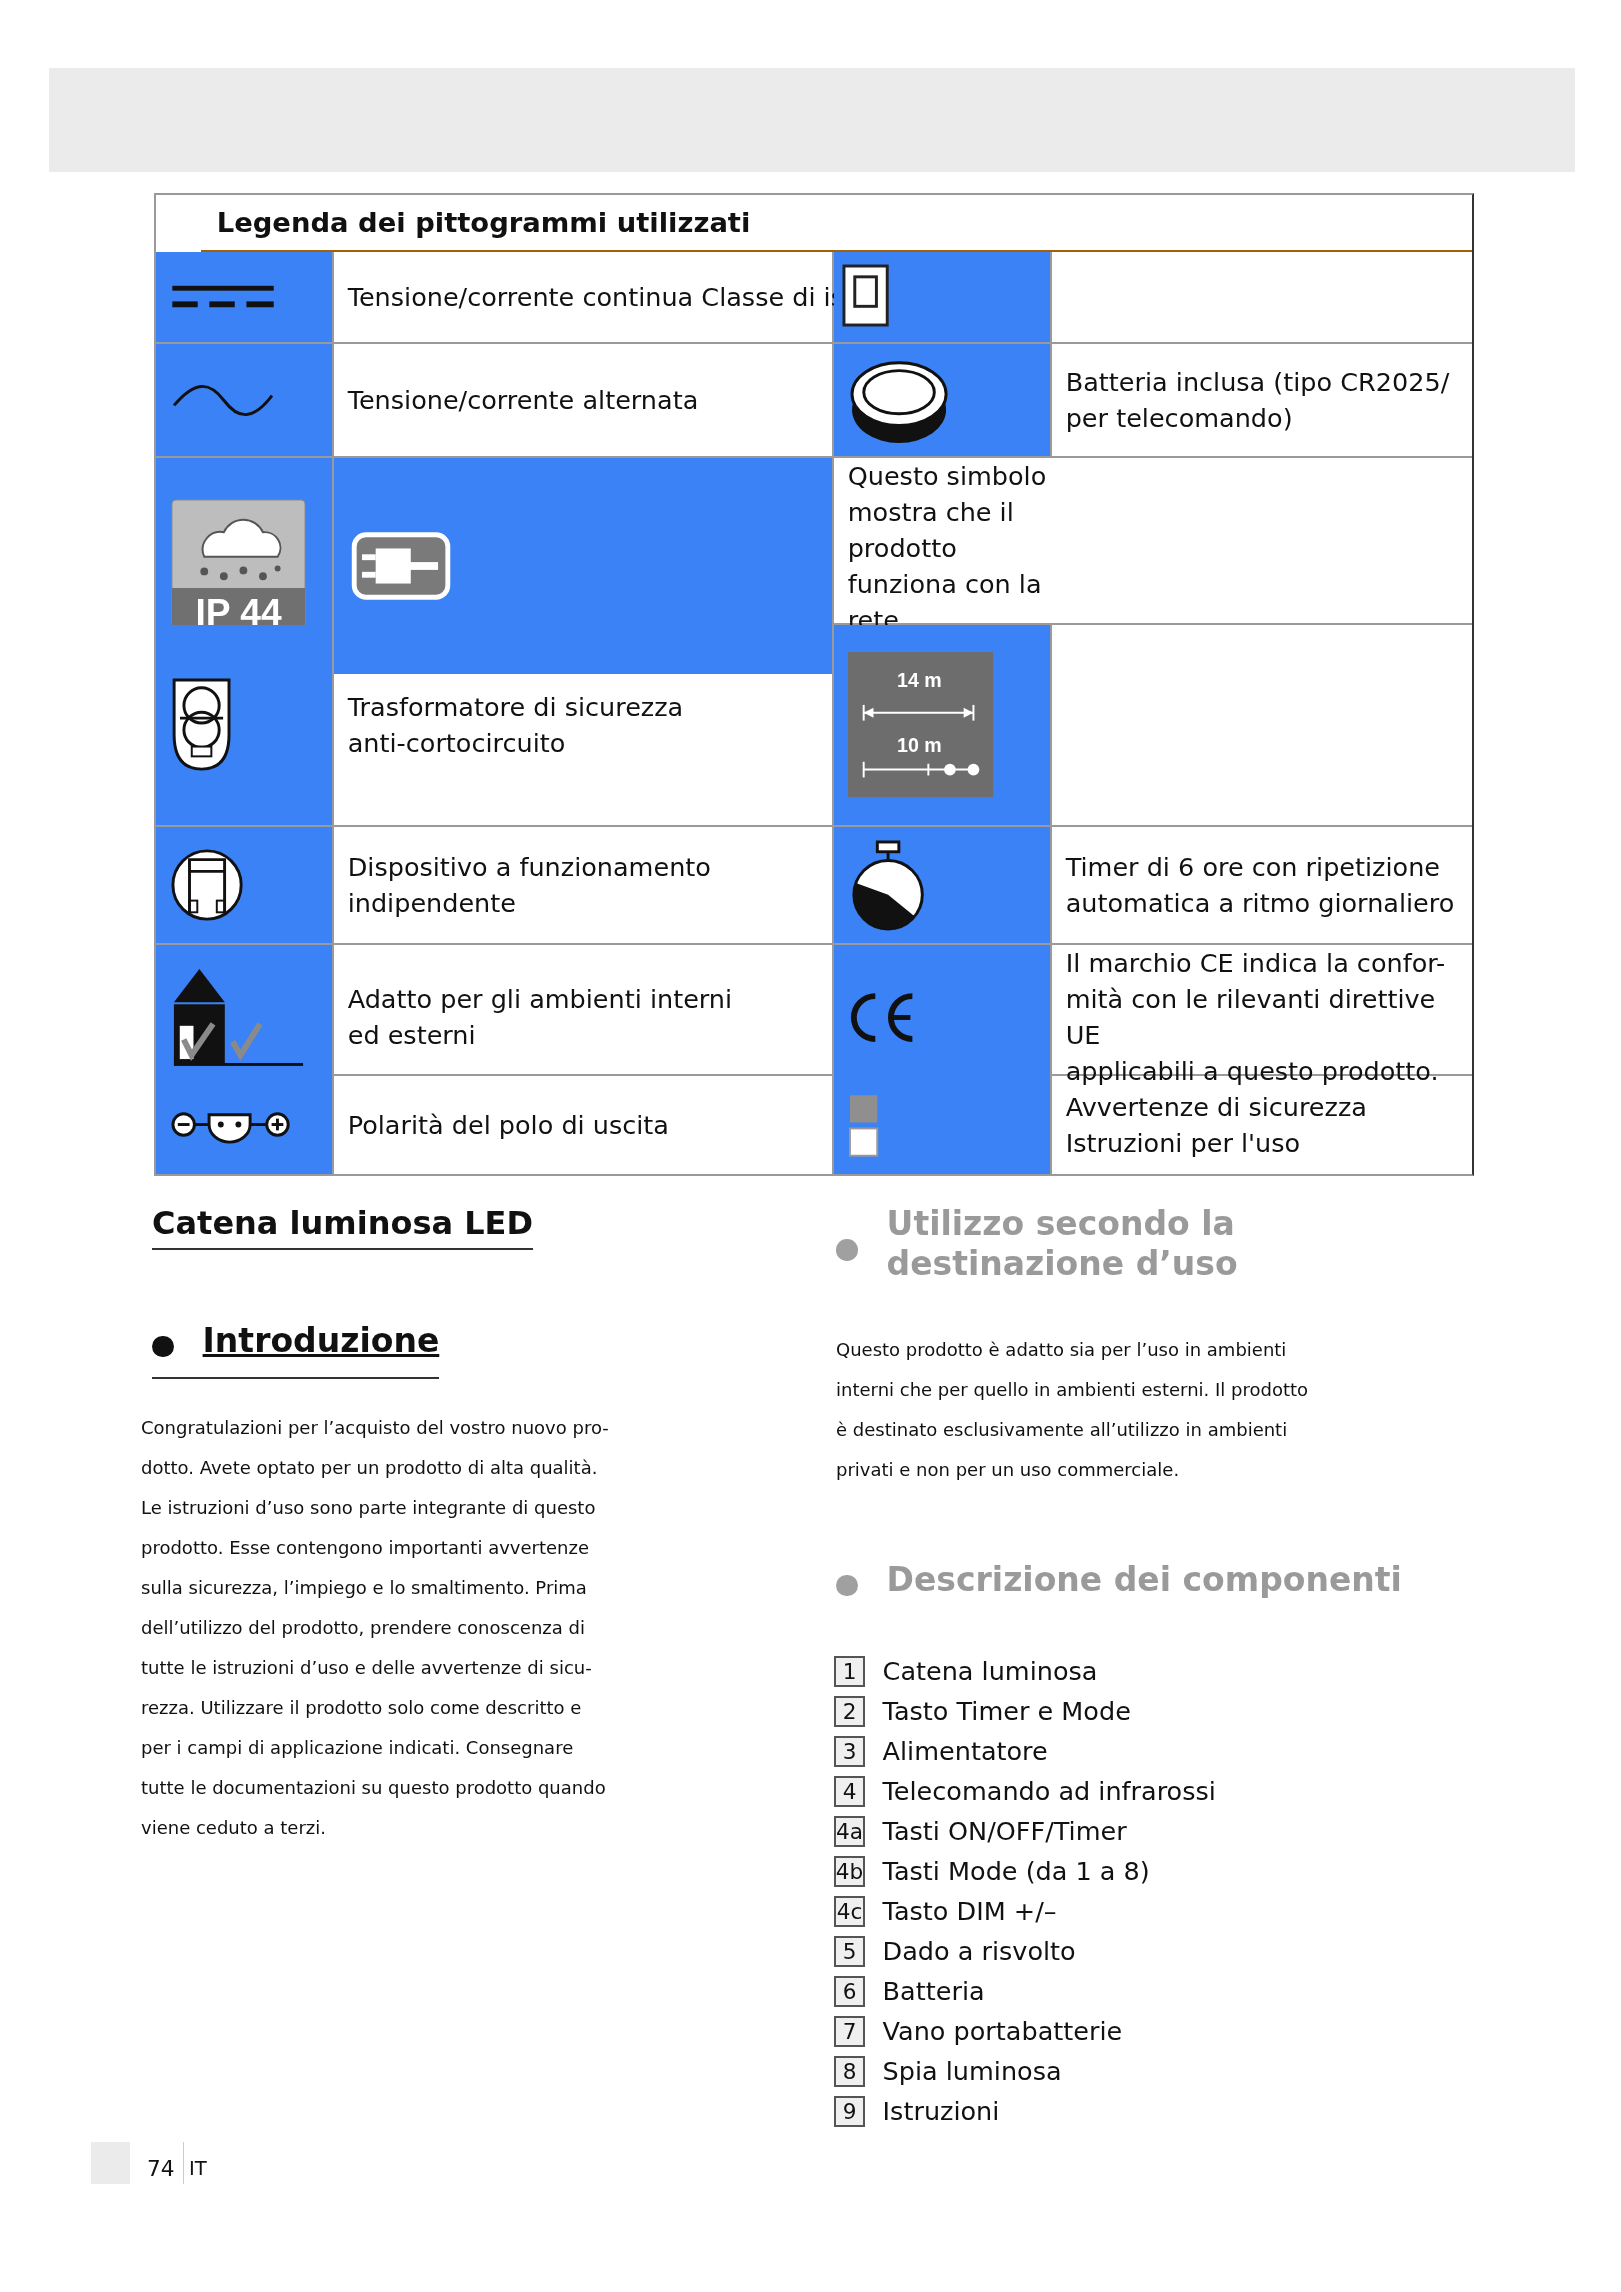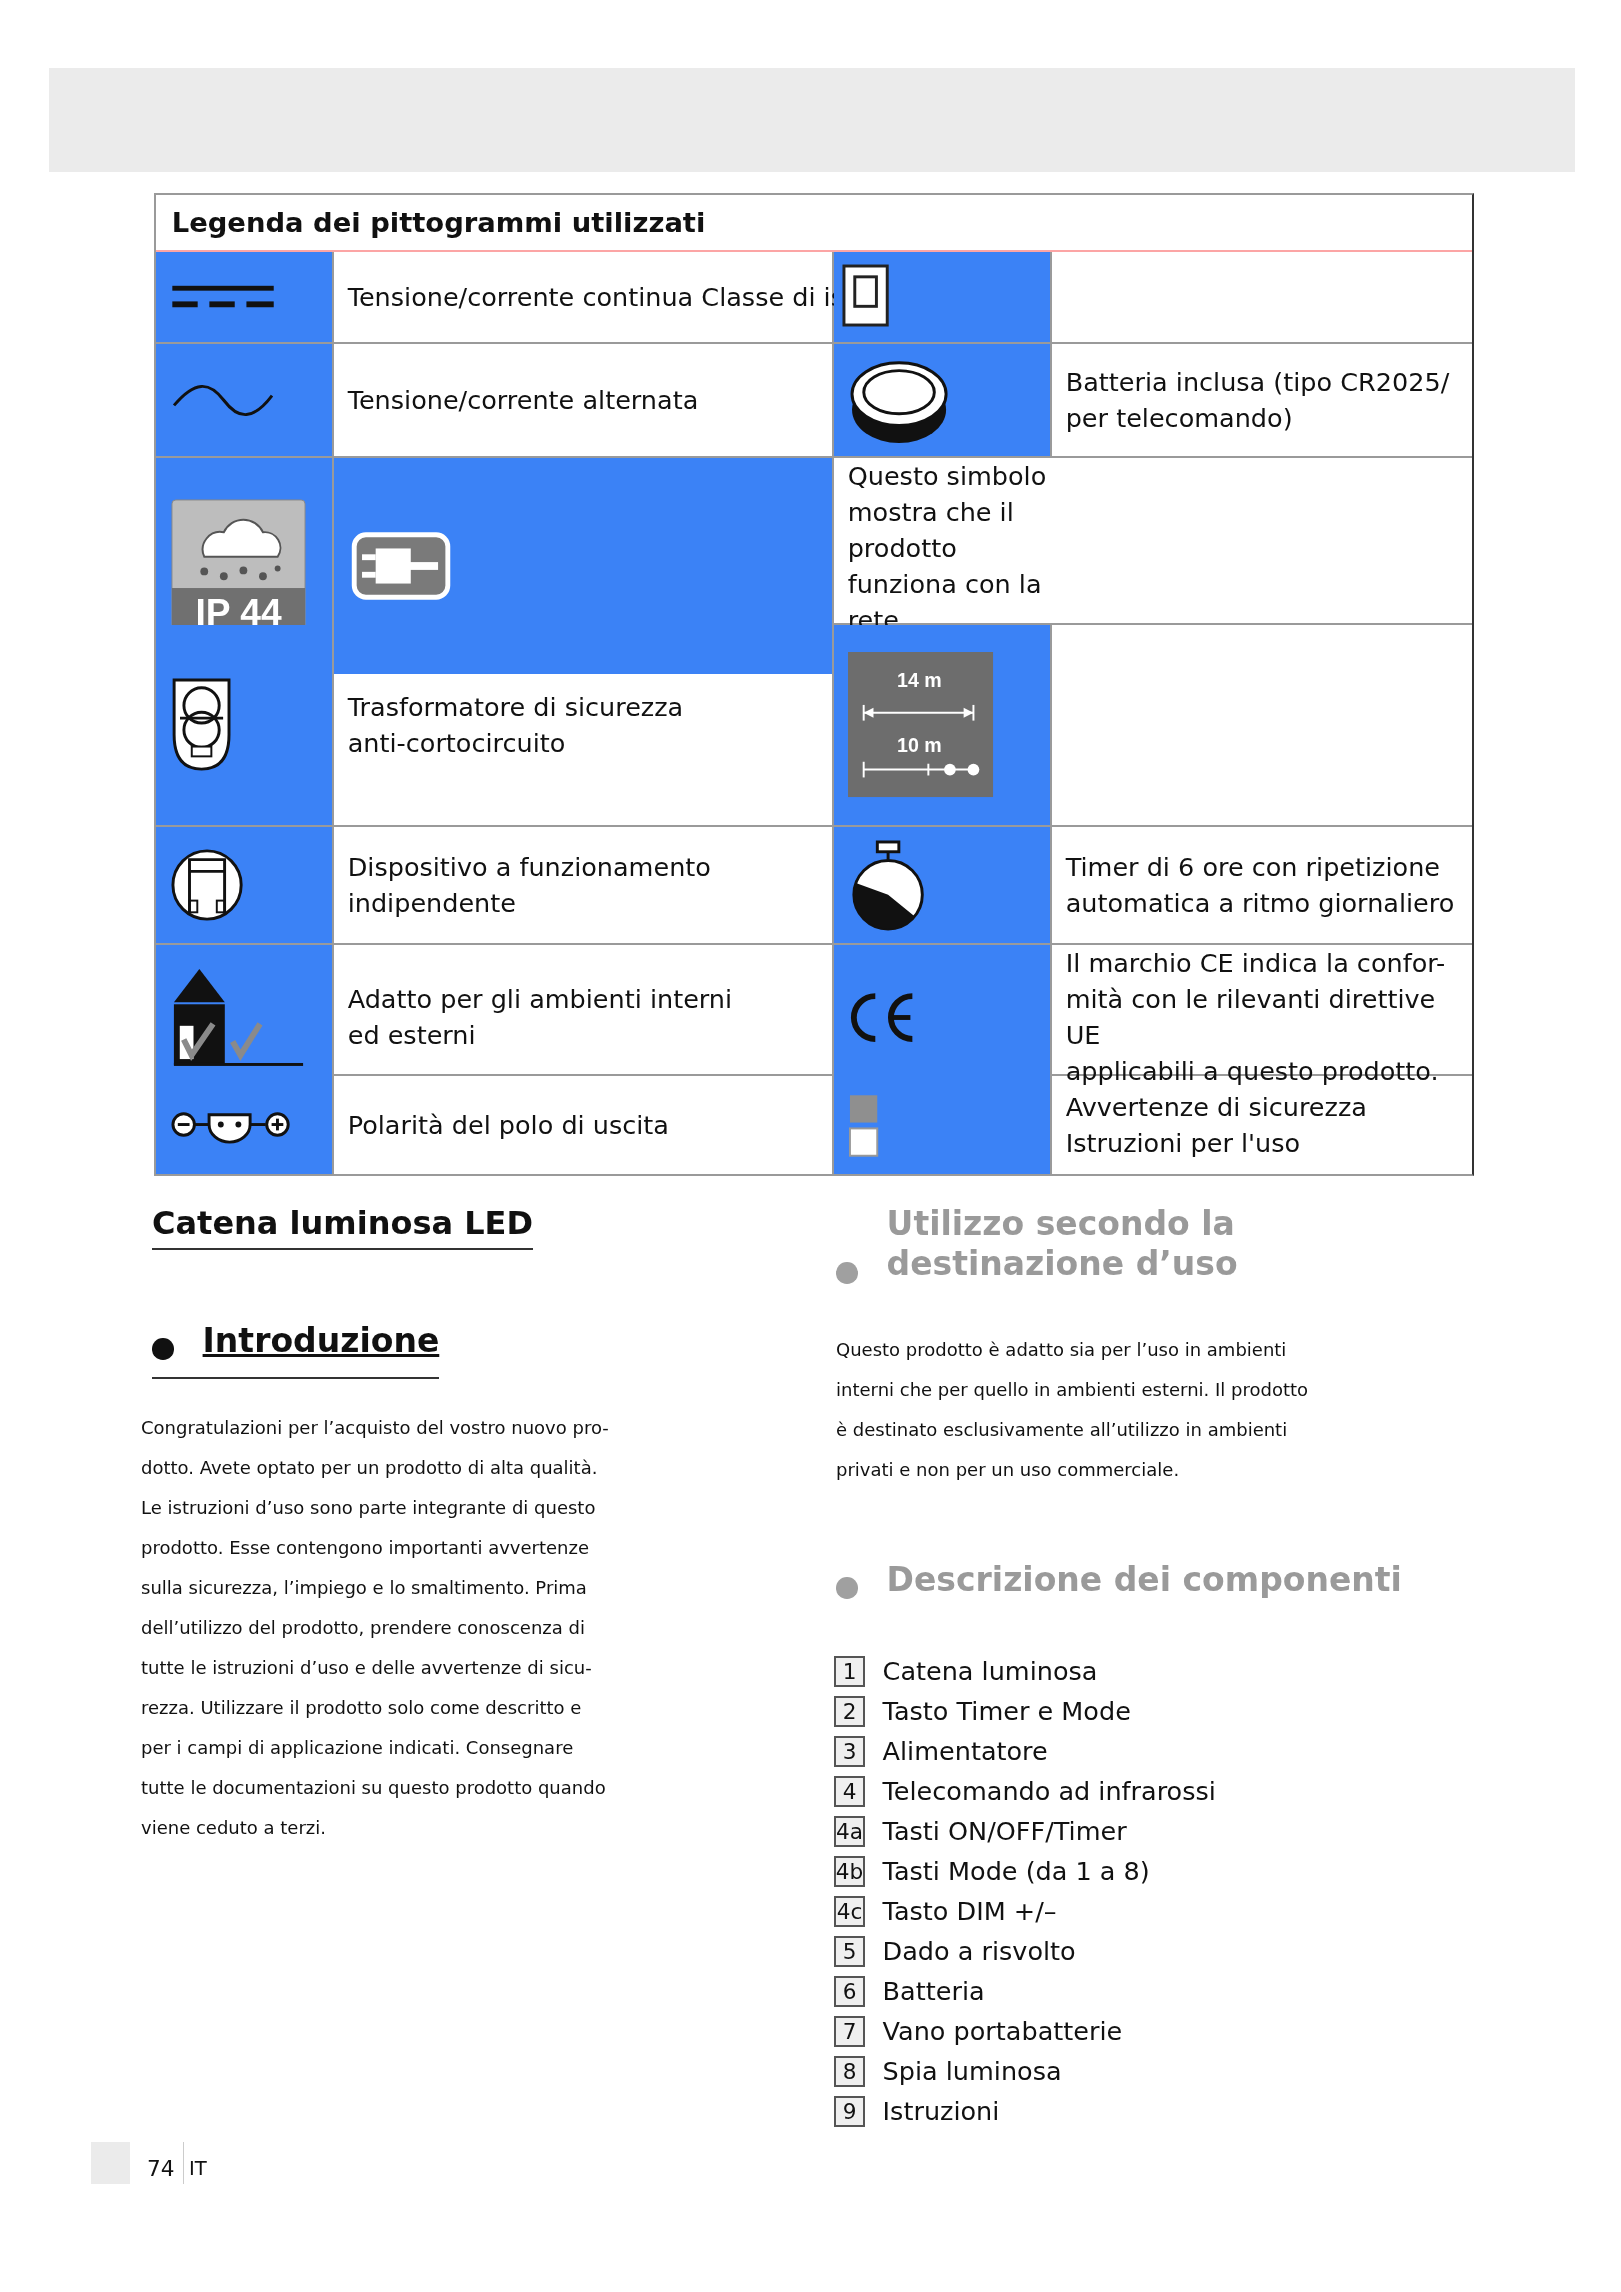--- a/index.html
+++ b/index.html
@@ -4,31 +4,31 @@
 <style>
   html, body { margin: 0; padding: 0; }
   body {
     width: 1621px; height: 2293px; background: #ffffff; position: relative;
     font-family: "DejaVu Sans", sans-serif; color: #111;
   }
   .topband { position: absolute; left: 49px; top: 68px; width: 1526px; height: 104px; background: #ebebeb; }
 
   
   .legend { position: absolute; left: 154px; top: 193px; width: 1320px; border: 2px solid #9a9a9a; border-right-color: #333; box-sizing: border-box; }
-  .legend-head { height: 55px; border-bottom: 2px solid #fca5a5; display: flex; align-items: center; padding-left: 15.7px; font-weight: bold; font-size: 27.4px; }
+  .legend-head { height: 55px; border-bottom: 2px solid #a16207; display: flex; align-items: center; padding-left: 15.7px; font-weight: bold; font-size: 27.4px; margin-left: 45px; }
   .lrow { display: grid; grid-template-columns: 178px 500px 218px 1fr; border-bottom: 2px solid #9a9a9a; position: relative; }
   .lrow:last-child { border-bottom: none; }
   .icell { background: #3b82f6; display: flex; align-items: center; padding-left: 13.7px; border-right: 2px solid #9a9a9a; }
   .tcell { display: flex; align-items: center; padding-left: 13.7px; font-size: 25.5px; line-height: 36px; border-right: 2px solid #9a9a9a; }
   .tcell:last-child { border-right: none; }
   .tcell span { white-space: pre-line; }
 
   .col { position: absolute; }
   .h-main { font-size: 32px; font-weight: bold; border-bottom: 2px solid #333; padding-bottom: 5.9px; display: inline-block; }
-  .h-sec { font-size: 33px; font-weight: bold; display: flex; align-items: flex-end; }
+  .h-sec { font-size: 33px; font-weight: bold; display: flex; align-items: center; }
   .h-sec .dot { width: 21.6px; height: 21.6px; border-radius: 50%; margin-right: 29px; margin-top: 11.8px; flex: none; }
   .h-sec.black { border-bottom: 2px solid #333; padding-bottom: 17px; display: inline-flex; text-decoration: underline; }
   .h-sec.black .dot { background: #111; }
   .h-sec.grey { color: #9a9a9a; }
   .h-sec.grey .dot { background: #a0a0a0; }
   .para { font-size: 18px; line-height: 40px; white-space: pre-line; }
 
   .comp { display: flex; align-items: center; height: 40px; font-size: 25.5px; }
   .comp .num { width: 31px; height: 31px; border: 2px solid #555; background: #efefef; box-sizing: border-box; display: flex; align-items: center; justify-content: center; font-size: 21.6px; margin-right: 17.6px; }
   .footer-box { position: absolute; left: 91px; top: 2142px; width: 39px; height: 42px; background: #ebebeb; }

